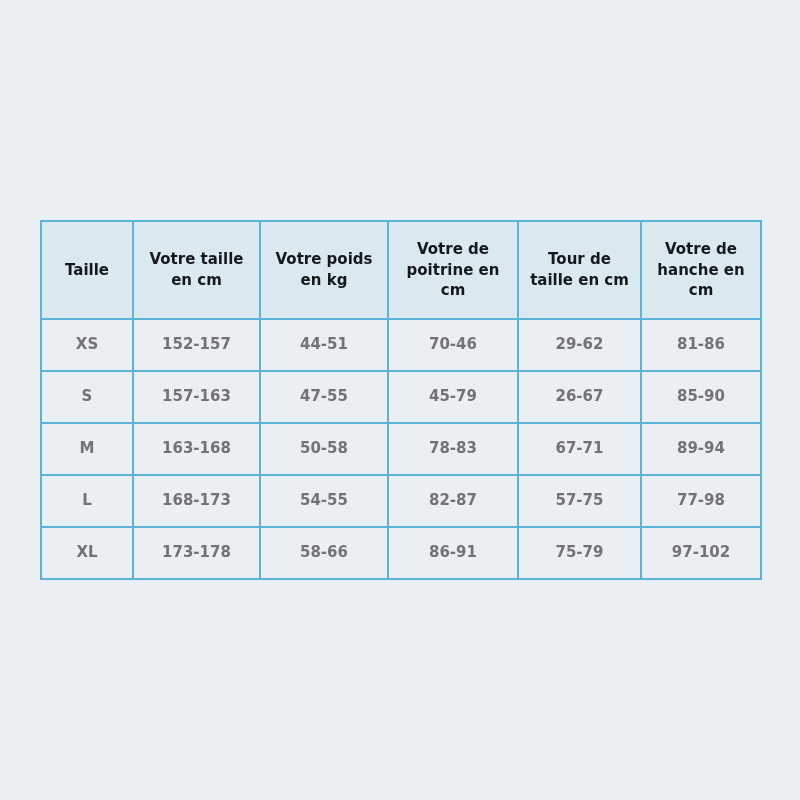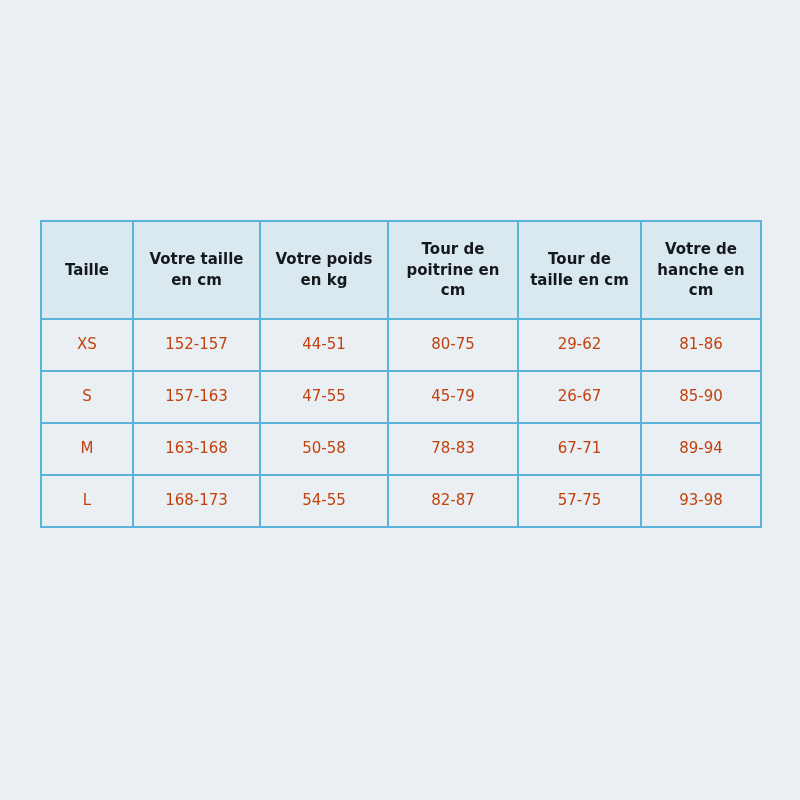--- a/index.html
+++ b/index.html
@@ -56,22 +56,22 @@
     background: #d9e9ef;
     color: #15191c;
     font-weight: bold;
     font-size: 15px;
     line-height: 1.38;
   }
 
   table.size-table tbody td {
     height: 52px;
     background: #eaeff3;
-    color: #c2410c;
-    font-weight: normal;
+    color: #737373;
+    font-weight: bold;
     font-size: 15px;
     line-height: 1.3;
   }
 </style>
 </head>
 <body>
 
 <div class="page">
 
   <div class="size-table-wrap">
@@ -82,31 +82,31 @@
           <col class="c2">
           <col class="c3">
           <col class="c4">
           <col class="c5">
       </colgroup>
       <thead>
         <tr>
           <th>Taille</th>
           <th>Votre taille en cm</th>
           <th>Votre poids en kg</th>
-          <th>Tour de poitrine en cm</th>
+          <th>Votre de poitrine en cm</th>
           <th>Tour de taille en cm</th>
           <th>Votre de hanche en cm</th>
         </tr>
       </thead>
       <tbody>
         <tr>
           <td>XS</td>
           <td>152-157</td>
           <td>44-51</td>
-          <td>80-75</td>
+          <td>70-46</td>
           <td>29-62</td>
           <td>81-86</td>
         </tr>
         <tr>
           <td>S</td>
           <td>157-163</td>
           <td>47-55</td>
           <td>45-79</td>
           <td>26-67</td>
           <td>85-90</td>
@@ -118,19 +118,27 @@
           <td>78-83</td>
           <td>67-71</td>
           <td>89-94</td>
         </tr>
         <tr>
           <td>L</td>
           <td>168-173</td>
           <td>54-55</td>
           <td>82-87</td>
           <td>57-75</td>
-          <td>93-98</td>
+          <td>77-98</td>
+        </tr>
+        <tr>
+          <td>XL</td>
+          <td>173-178</td>
+          <td>58-66</td>
+          <td>86-91</td>
+          <td>75-79</td>
+          <td>97-102</td>
         </tr>
       </tbody>
     </table>
   </div>
 
 </div>
 
 </body></html>

